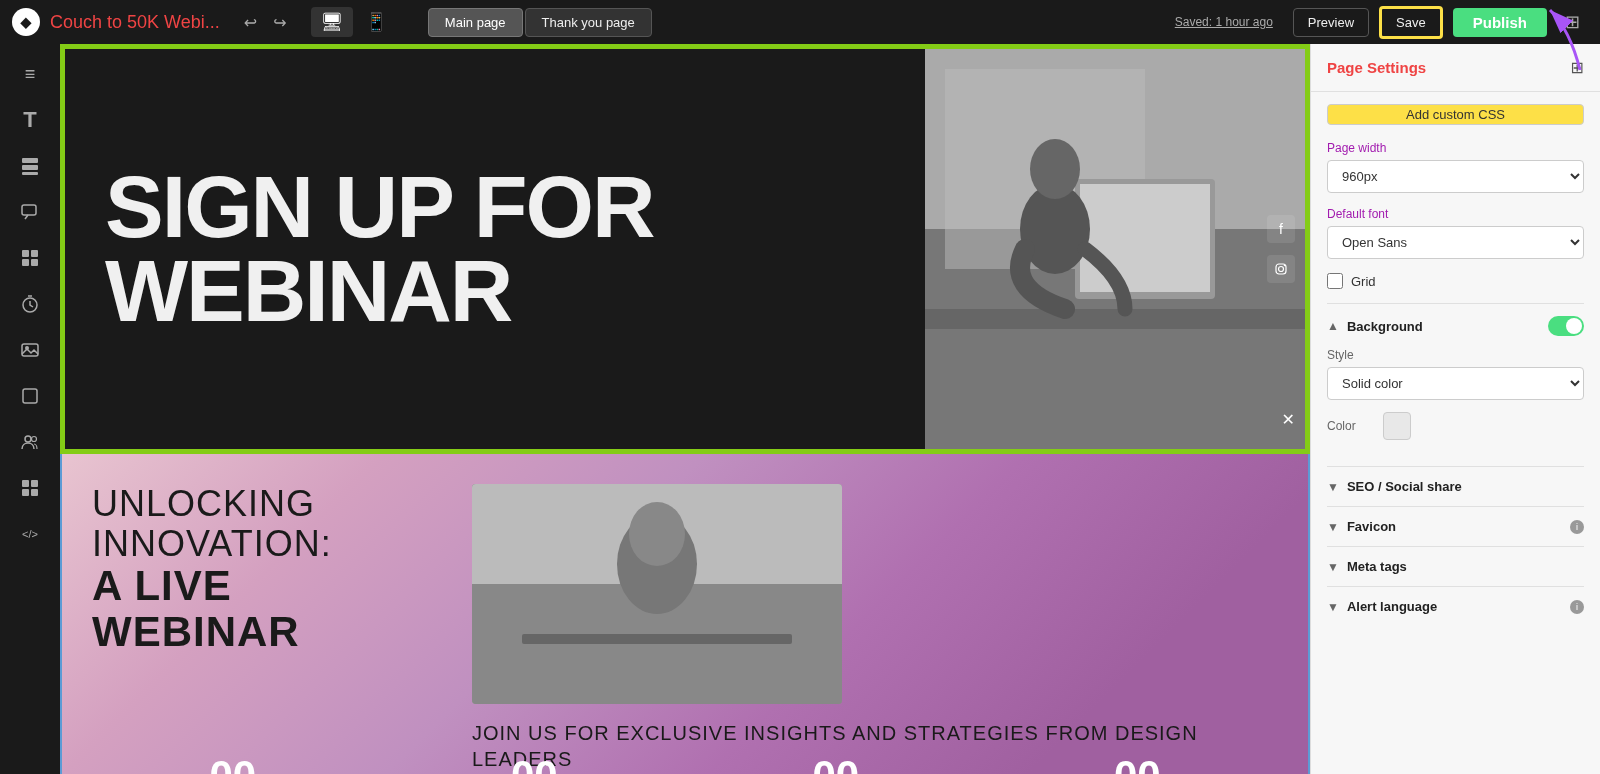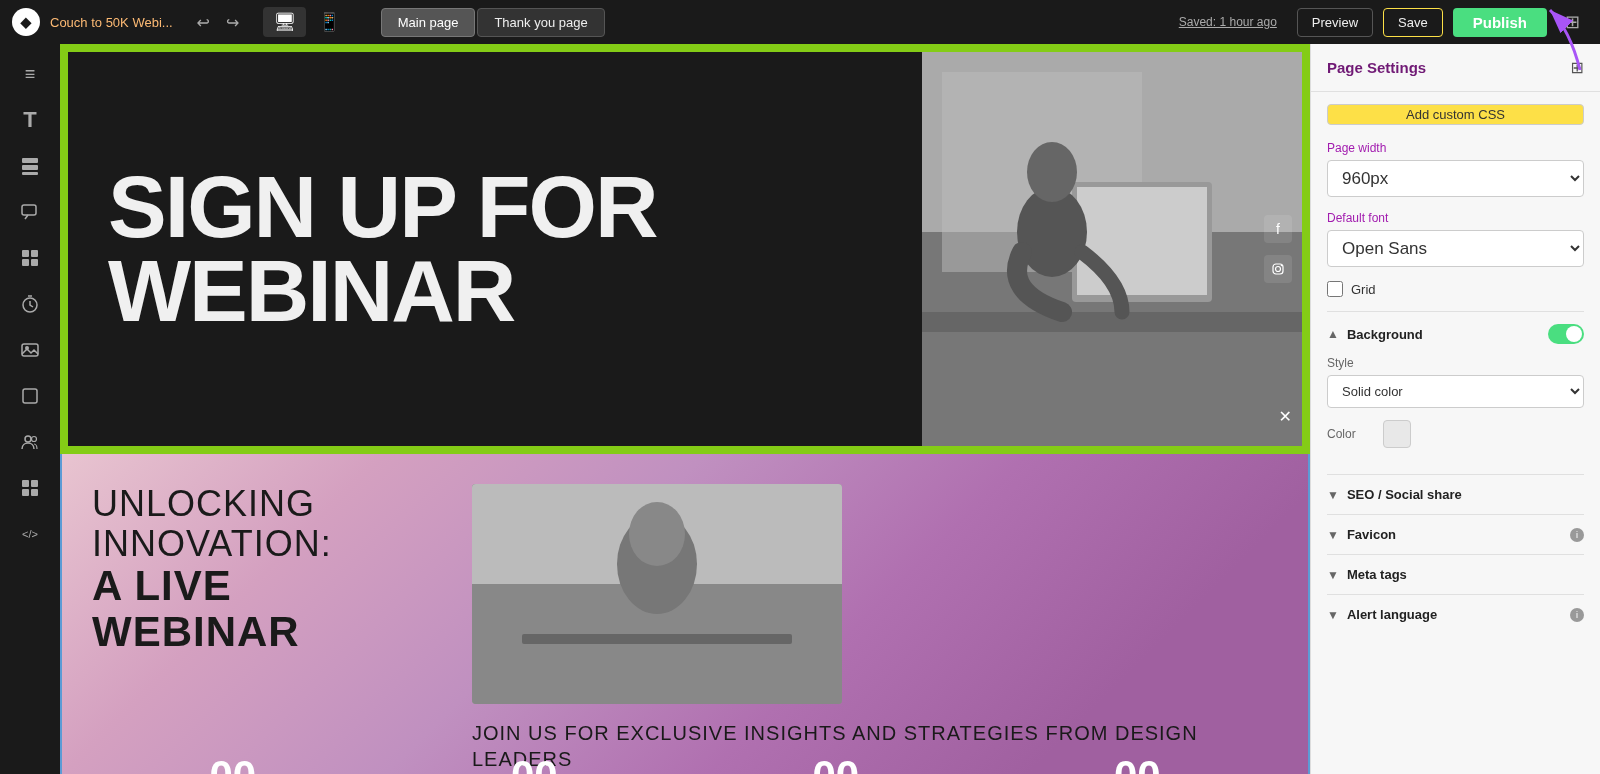--- a/index.html
+++ b/index.html
@@ -18,22 +18,22 @@
     }
     .topbar-logo {
       width: 28px; height: 28px;
       background: #fff;
       border-radius: 50%;
       display: flex; align-items: center; justify-content: center;
       font-size: 14px; font-weight: bold; color: #1a1a1a;
       flex-shrink: 0;
     }
     .topbar-title {
-      color: #fdba74;
-      font-size: 13px;
+      color: #ef4444;
+      font-size: 18px;
       flex-shrink: 0;
       margin-right: 8px;
     }
     .topbar-undo-redo {
       display: flex; gap: 4px;
     }
     .topbar-undo-redo button {
       background: none; border: none; color: #aaa; font-size: 16px; cursor: pointer; padding: 4px 6px; border-radius: 4px;
     }
     .topbar-device-btns {
@@ -51,21 +51,21 @@
     }
     .page-btn.active { background: #555; color: #fff; border-color: #777; }
     .topbar-spacer { flex: 1; }
     .topbar-saved {
       color: #aaa; font-size: 12px; cursor: pointer; text-decoration: underline; margin-right: 10px;
     }
     .topbar-preview {
       background: none; border: 1px solid #555; color: #eee; font-size: 13px; padding: 6px 14px; border-radius: 4px; cursor: pointer;
     }
     .topbar-save {
-      background: none; border: 1px solid #fde047; color: #eee; font-size: 13px; padding: 6px 14px; border-radius: 4px; cursor: pointer;
+      background: none; border: 3px solid #fde047; color: #eee; font-size: 13px; padding: 6px 14px; border-radius: 4px; cursor: pointer;
     }
     .topbar-publish {
       background: #4ade80; border: none; color: #fff; font-size: 15px; font-weight: bold; padding: 6px 20px; border-radius: 4px; cursor: pointer;
     }
     .topbar-grid-btn {
       background: none; border: none; color: #aaa; font-size: 18px; cursor: pointer; padding: 4px 8px;
     }
 
     
     .main-area {
@@ -108,21 +108,21 @@
     }
 
     
     .hero-section {
       background: #1a1a1a;
       width: 100%;
       height: 410px;
       position: relative;
       display: flex;
       align-items: stretch;
-      border: 8px solid #84cc16;
+      border: 5px solid #84cc16;
     }
 
     .hero-text {
       flex: 1;
       display: flex;
       flex-direction: column;
       justify-content: center;
       padding: 40px 40px;
     }
 
@@ -272,21 +272,21 @@
       padding: 14px 16px;
       display: flex;
       align-items: center;
       justify-content: space-between;
       border-bottom: 1px solid #e0e0e0;
       background: #f7f7f7;
     }
     .right-panel-title {
       font-size: 15px;
       font-weight: 600;
-      color: #701a75;
+      color: #ef4444;
     }
     .right-panel-grid-icon {
       color: #555; font-size: 16px; cursor: pointer;
     }
 
     .right-panel-body {
       padding: 12px 16px;
       flex: 1;
     }
 
@@ -308,21 +308,21 @@
     .settings-label {
       font-size: 12px;
       color: #a21caf;
       margin-bottom: 5px;
     }
     .settings-select {
       width: 100%;
       padding: 7px 10px;
       border: 1px solid #ccc;
       border-radius: 4px;
-      font-size: 17px;
+      font-size: 13px;
       background: #fff;
       color: #333;
       appearance: auto;
     }
 
     .settings-checkbox-row {
       display: flex;
       align-items: center;
       gap: 8px;
       margin-bottom: 14px;

